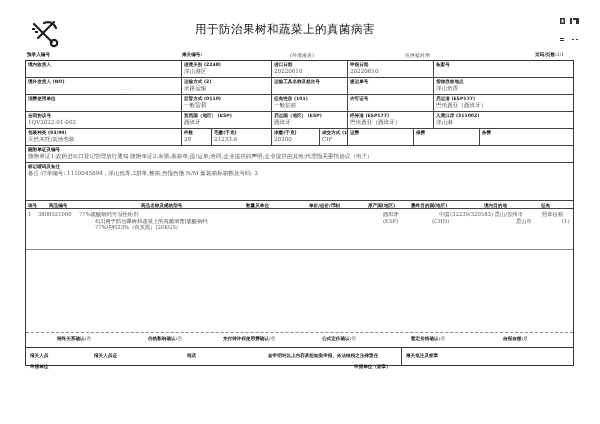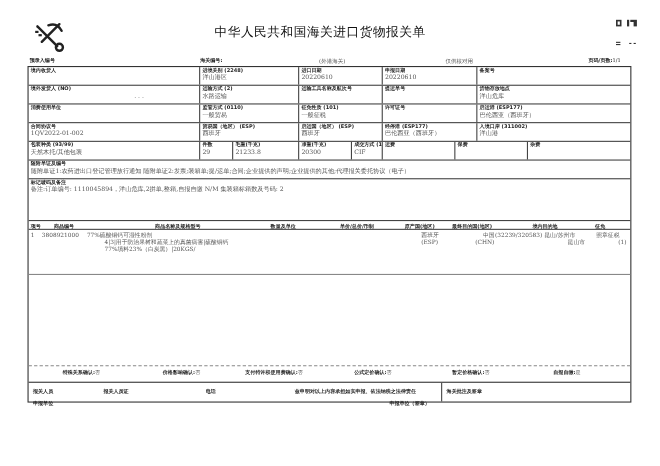--- a/index.html
+++ b/index.html
@@ -36,21 +36,21 @@
     <line x1="24" y1="4" x2="8" y2="20"></line>
     <circle cx="24" cy="25" r="3.2"></circle>
     <path d="M14 5 Q22 2 26 10"></path>
   </g>
   <g fill="#222">
       <rect x="2" y="10" width="3" height="2"></rect>
       <rect x="5" y="13" width="3" height="2"></rect>
     </g>
 </svg>
 
-<div id="title" class="abs">中华人民共和国海关进口货物报关单</div>
+<div id="title" class="abs">用于防治果树和蔬菜上的真菌病害</div>
 
 <svg id="barcode" class="abs" viewBox="0 0 30 30">
   <g fill="#333">
     <rect x="0" y="2" width="5" height="6"></rect>
       <rect x="1.5" y="3.5" width="2" height="3" fill="#fff"></rect>
     <rect x="10" y="2" width="2" height="6"></rect>
       <rect x="13" y="2" width="6" height="2"></rect>
       <rect x="16" y="4" width="3" height="4"></rect>
     <rect x="0" y="22" width="4" height="1"></rect>
       <rect x="0" y="24" width="4" height="1"></rect>

